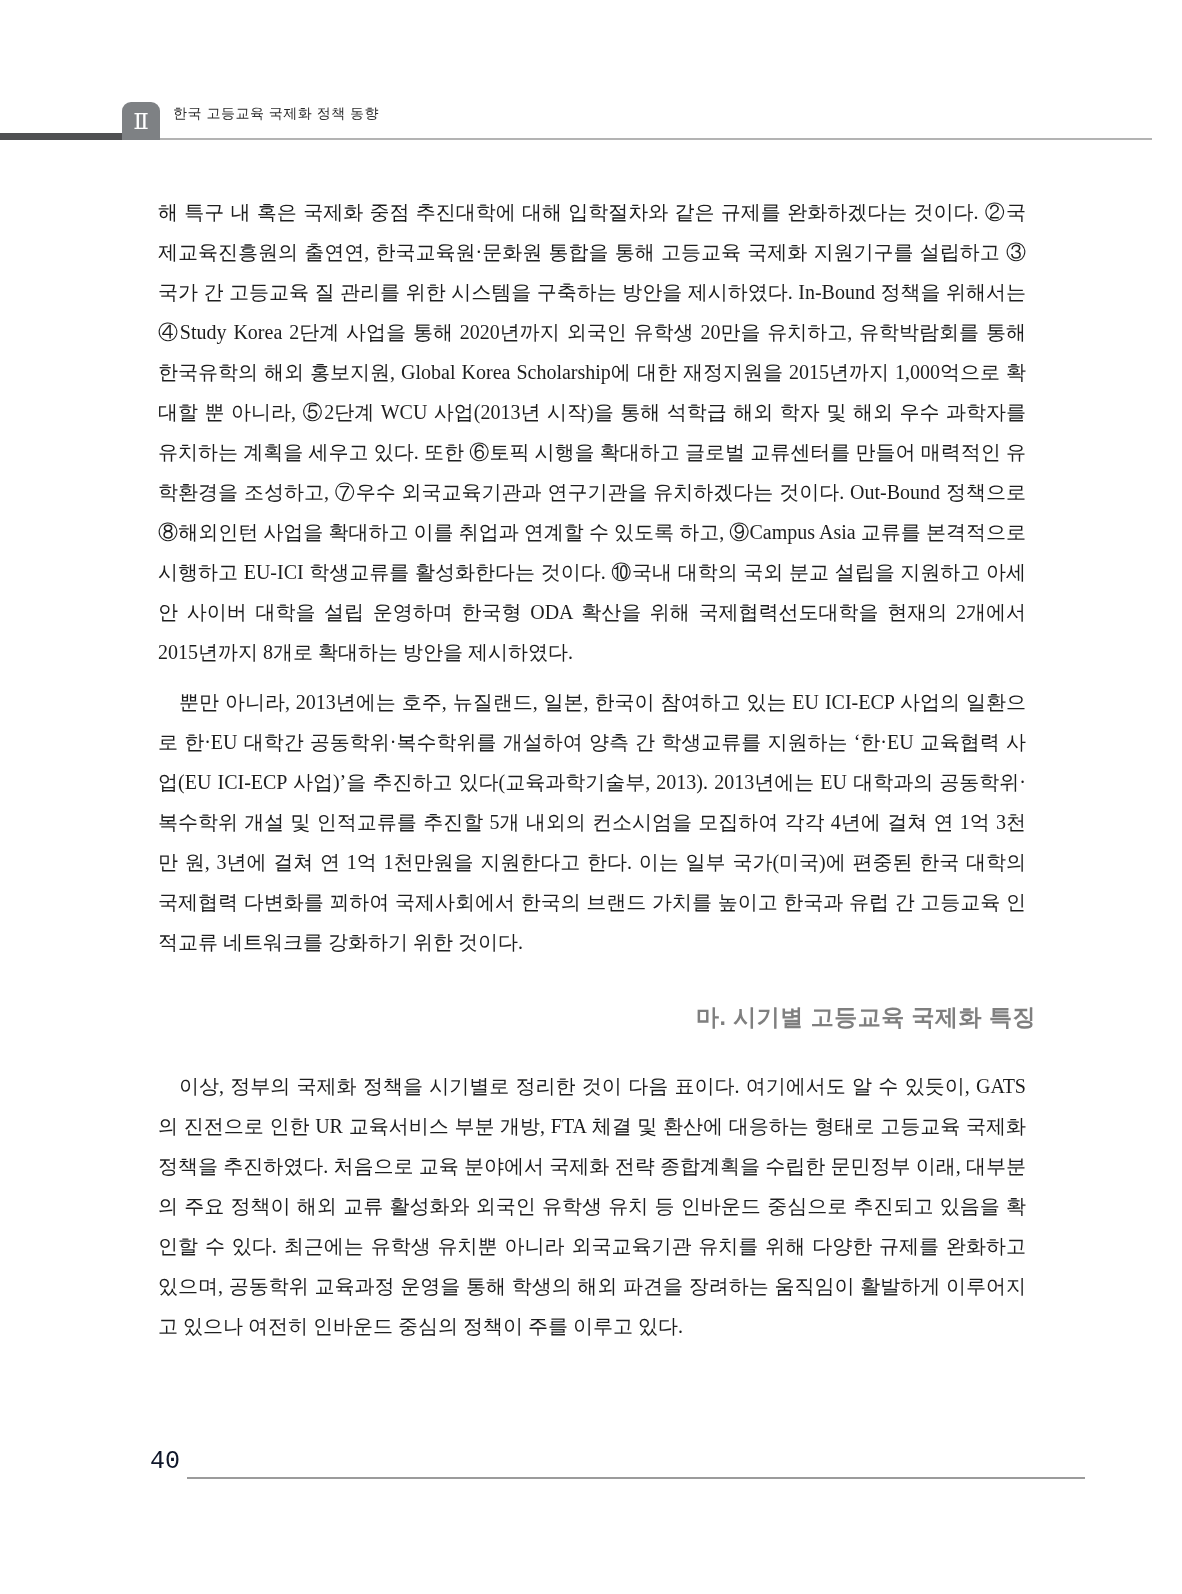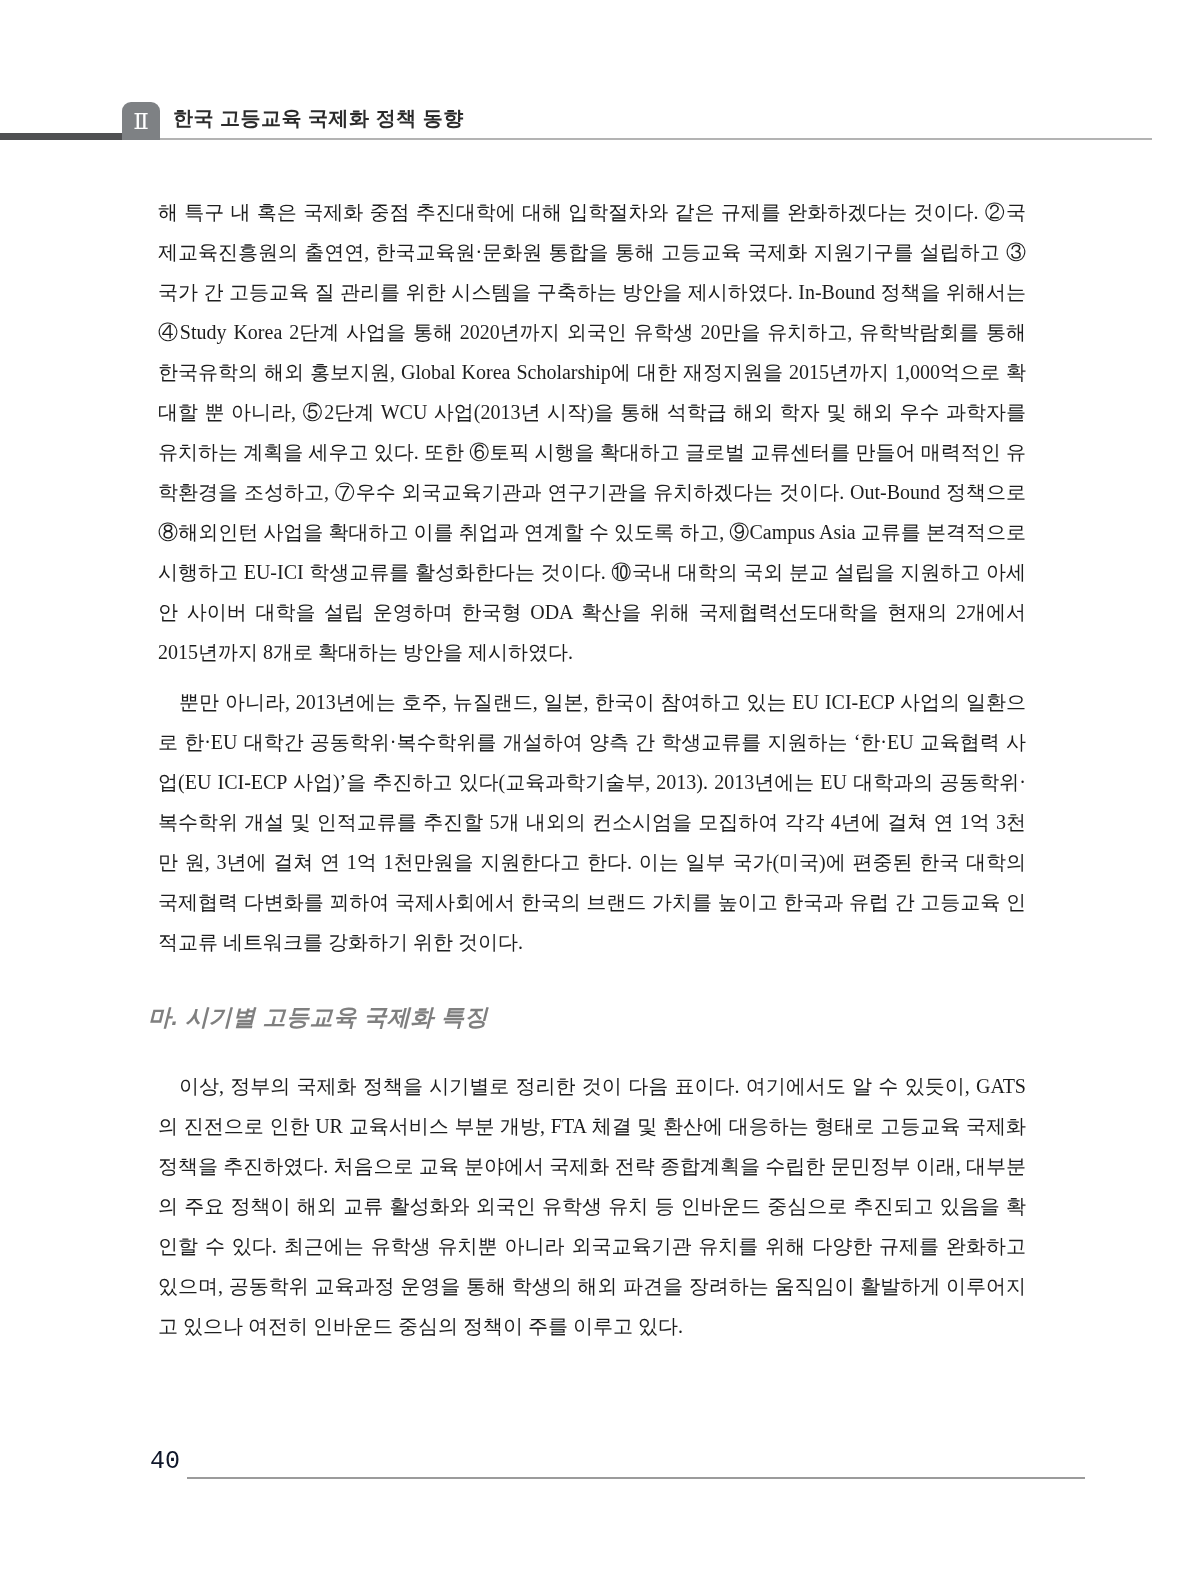--- a/index.html
+++ b/index.html
@@ -47,22 +47,22 @@
     top: 138px;
     width: 992px;
     height: 2px;
     background: #b3b3b3;
   }
   .chapter-title {
     position: absolute;
     left: 173px;
     top: 105px;
     font-family: "Liberation Sans", "DejaVu Sans", sans-serif;
-    font-weight: bold;
-    font-size: 20px;
+    font-weight: normal;
+    font-size: 14px;
     letter-spacing: 0.5px;
     color: #2b2b2b;
     white-space: nowrap;
   }
 
   
   .content {
     position: absolute;
     left: 148px;
     top: 182px;
@@ -81,22 +81,21 @@
   .subsection-heading {
     margin: 0;
     padding-top: 30px;
     padding-bottom: 24px;
     font-family: "Liberation Sans", "DejaVu Sans", sans-serif;
     font-weight: bold;
     font-size: 23px;
     line-height: 30px;
     letter-spacing: 0.5px;
     color: #7f7f7f;
-    text-align: left;
-    font-style: italic;
+    text-align: right;
   }
 
   
   .page-number {
     position: absolute;
     left: 150px;
     top: 1447px;
     font-family: Liberation Mono, monospace;
     font-size: 25px;
     color: #0f172a;

